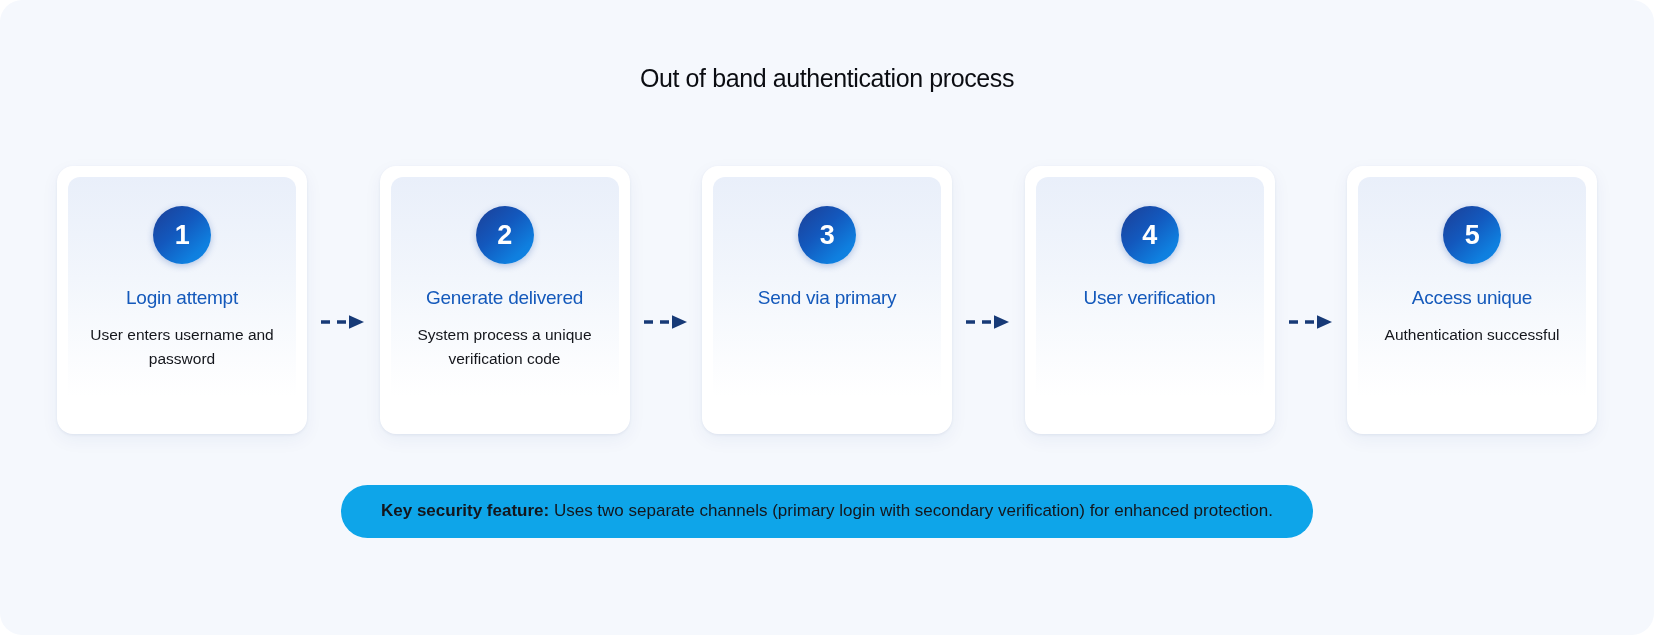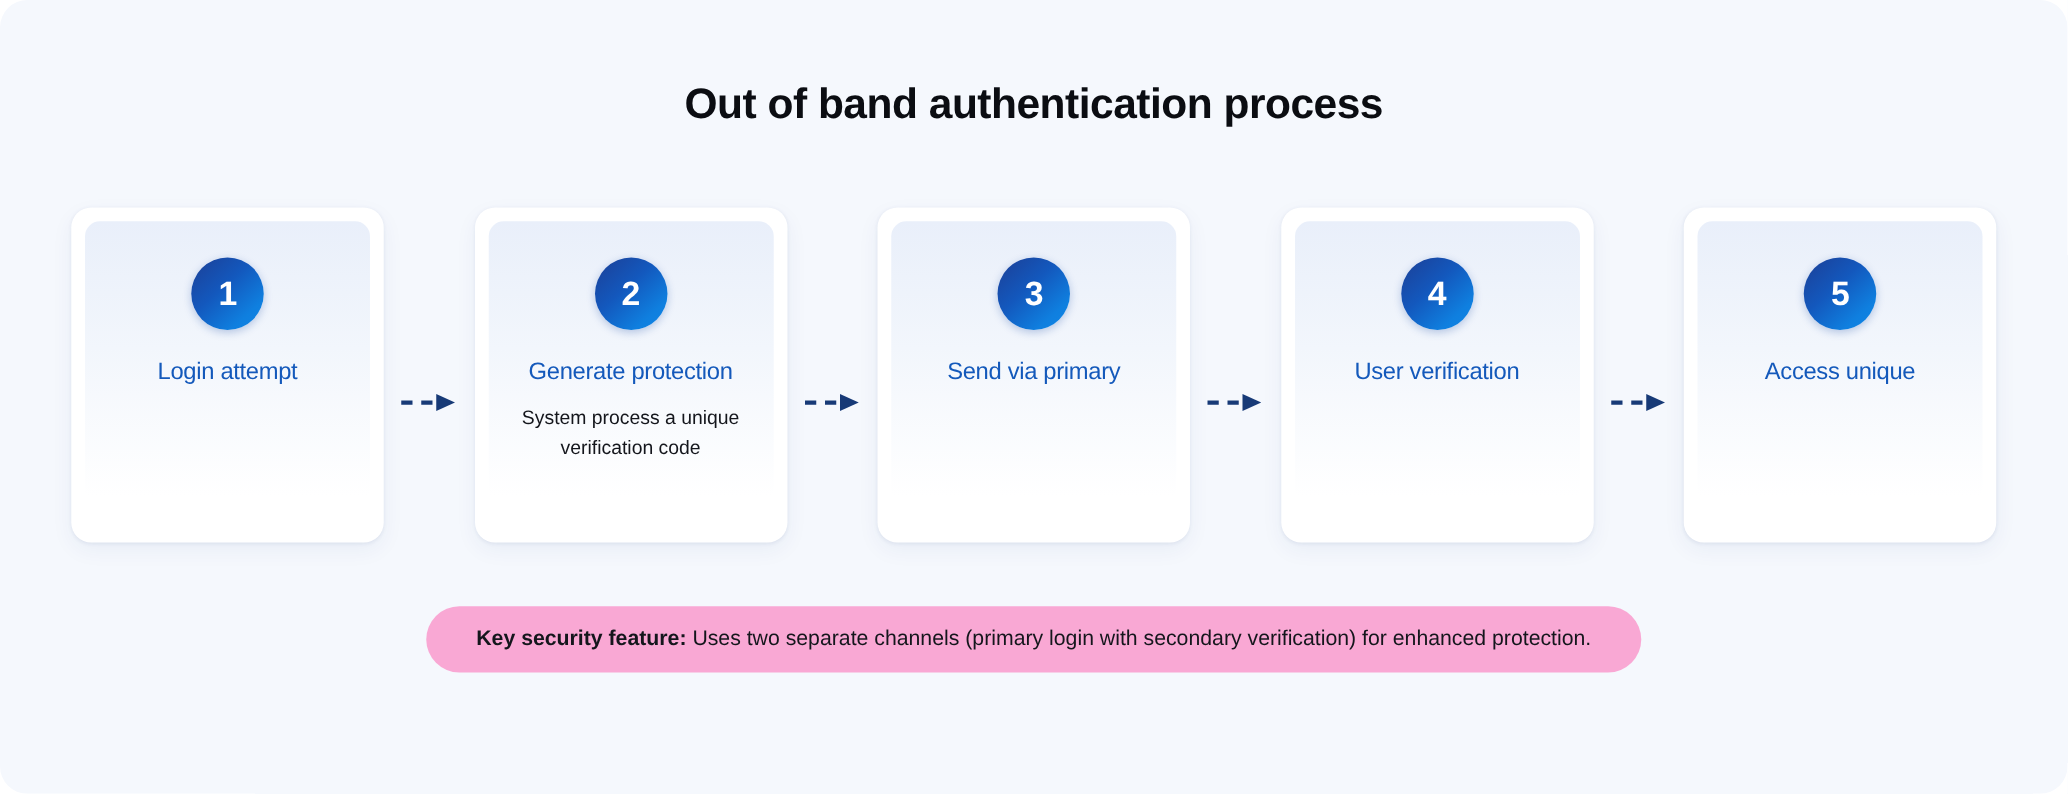--- a/index.html
+++ b/index.html
@@ -25,22 +25,22 @@
     overflow: hidden;
   }
 
   
   .title {
     position: absolute;
     top: 63px;
     left: 0;
     width: 100%;
     text-align: center;
-    font-size: 34px;
-    font-weight: bold;
+    font-size: 25px;
+    font-weight: normal;
     color: #0b0d12;
     letter-spacing: -0.4px;
     line-height: 1.2;
   }
 
   
   .flow {
     position: absolute;
     top: 166px;
     left: 57px;
@@ -128,21 +128,21 @@
     top: 148px;
   }
 
   
   .footer {
     position: absolute;
     left: 50%;
     transform: translateX(-50%);
     top: 485px;
     height: 53px;
-    background: #f9a8d4;
+    background: #0ea5e9;
     border-radius: 27px;
     display: flex;
     align-items: center;
     justify-content: center;
     padding: 0 40px;
     box-sizing: border-box;
   }
   .footer-text {
     font-size: 17px;
     color: #14161c;
@@ -159,34 +159,35 @@
 <div class="page">
 
   <div class="title">Out of band authentication process</div>
 
   <div class="flow">
 
     <div class="card">
       <div class="card-inner">
         <div class="badge">1</div>
         <div class="card-title">Login attempt</div>
+        <div class="card-desc">User enters username and password</div>
       </div>
     </div>
 
     <div class="connector">
       <svg width="46" height="16" viewBox="0 0 46 16" aria-hidden="true">
         <line x1="1" y1="8" x2="29" y2="8" stroke="#173a77" stroke-width="3.4" stroke-dasharray="9 7" stroke-linecap="butt"></line>
         <path d="M29 1.2 L44 8 L29 14.8 Z" fill="#173a77"></path>
       </svg>
     </div>
 
     <div class="card">
       <div class="card-inner">
         <div class="badge">2</div>
-        <div class="card-title">Generate protection</div>
+        <div class="card-title">Generate delivered</div>
         <div class="card-desc">System process a unique verification code</div>
       </div>
     </div>
 
     <div class="connector">
       <svg width="46" height="16" viewBox="0 0 46 16" aria-hidden="true">
         <line x1="1" y1="8" x2="29" y2="8" stroke="#173a77" stroke-width="3.4" stroke-dasharray="9 7" stroke-linecap="butt"></line>
         <path d="M29 1.2 L44 8 L29 14.8 Z" fill="#173a77"></path>
       </svg>
     </div>
@@ -216,20 +217,21 @@
       <svg width="46" height="16" viewBox="0 0 46 16" aria-hidden="true">
         <line x1="1" y1="8" x2="29" y2="8" stroke="#173a77" stroke-width="3.4" stroke-dasharray="9 7" stroke-linecap="butt"></line>
         <path d="M29 1.2 L44 8 L29 14.8 Z" fill="#173a77"></path>
       </svg>
     </div>
 
     <div class="card">
       <div class="card-inner">
         <div class="badge">5</div>
         <div class="card-title">Access unique</div>
+        <div class="card-desc">Authentication successful</div>
       </div>
     </div>
 
   </div>
 
   <div class="footer">
     <div class="footer-text">
       <b>Key security feature:</b><span> Uses two separate channels (primary login with secondary verification) for enhanced protection.</span>
     </div>
   </div>

